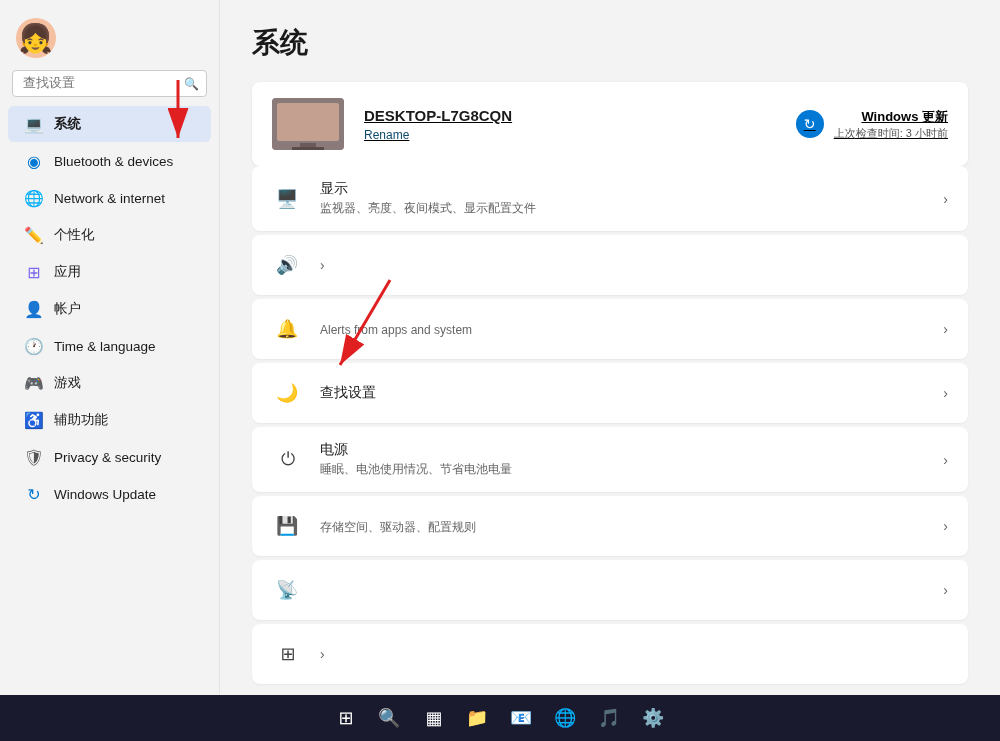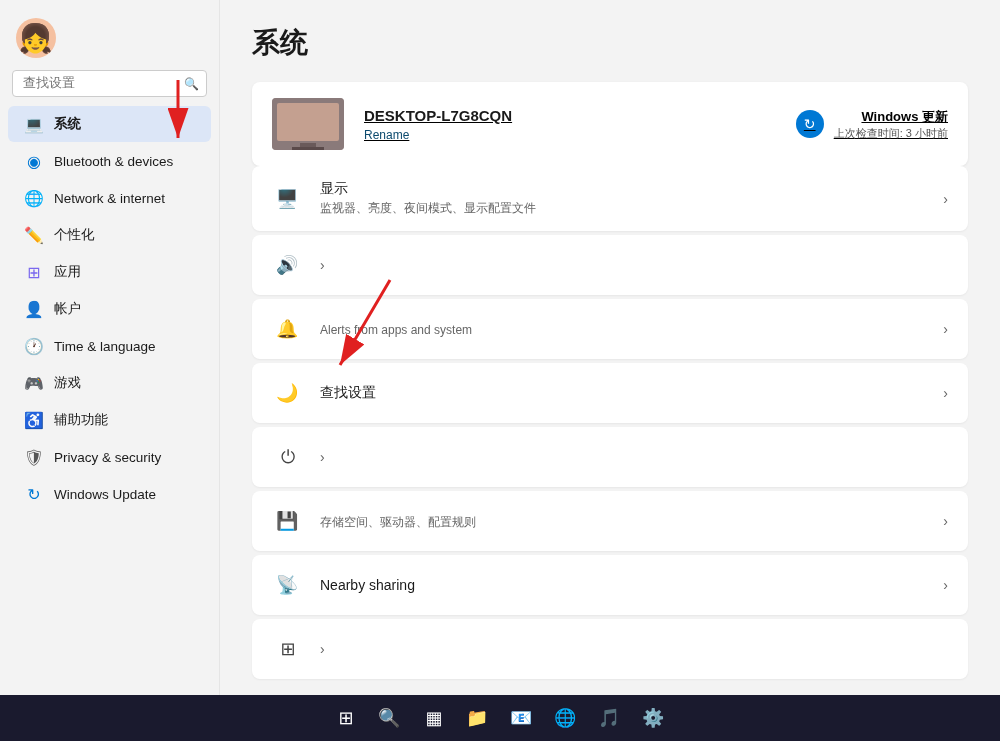--- a/index.html
+++ b/index.html
@@ -394,33 +394,36 @@
   </div>
           <div class="setting-item">
     <div class="setting-icon">🌙</div>
     <div class="setting-texts">
       <div class="setting-title">查找设置</div>
     </div>
     <div class="setting-chevron">›</div>
   </div>
           <div class="setting-item">
     <div class="setting-icon">⏻</div>
+    <div class="setting-texts">
+      <div class="setting-title">电源</div>
+      <div class="setting-desc">睡眠、电池使用情况、节省电池电量</div>
+    </div>
     <div class="setting-chevron">›</div>
   </div>
           <div class="setting-item">
     <div class="setting-icon">💾</div>
     <div class="setting-texts">
       <div class="setting-desc">存储空间、驱动器、配置规则</div>
     </div>
     <div class="setting-chevron">›</div>
   </div>
           <div class="setting-item">
     <div class="setting-icon">📡</div>
     <div class="setting-texts">
-      <div class="setting-title">Nearby sharing</div>
     </div>
     <div class="setting-chevron">›</div>
   </div>
           <div class="setting-item">
     <div class="setting-icon">⊞</div>
     <div class="setting-chevron">›</div>
   </div>
         </div>
     </div>
   </div>

